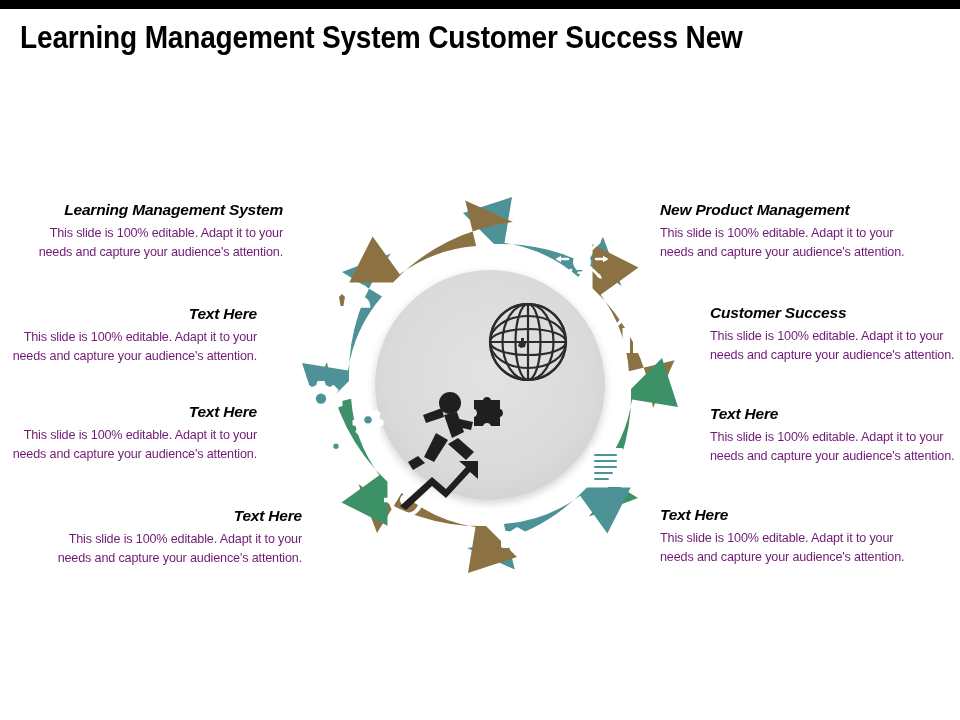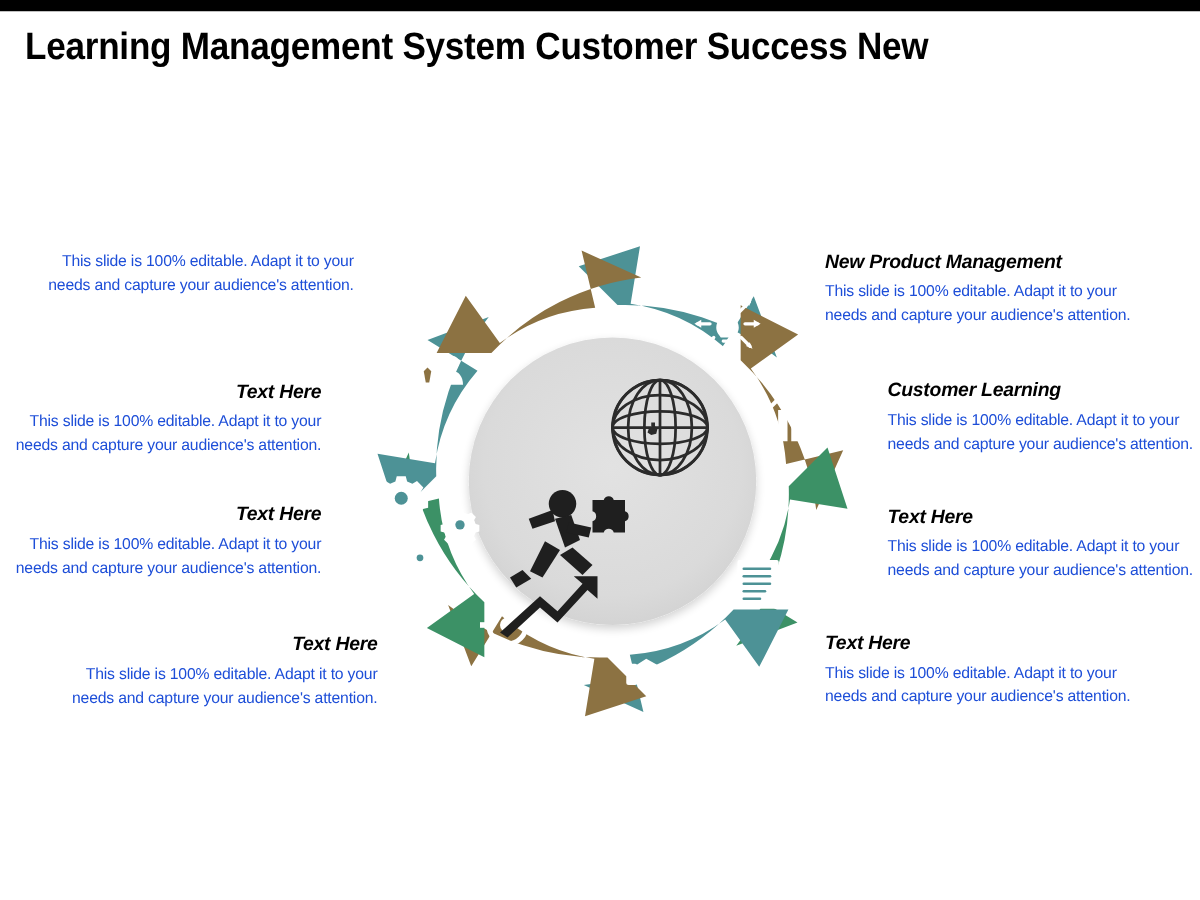--- a/index.html
+++ b/index.html
@@ -62,21 +62,21 @@
     font-size: 15.5px;
     font-weight: bold;
     font-style: italic;
     color: #000000;
     line-height: 19px;
     margin: 0 0 5px 0;
     letter-spacing: -0.2px;
   }
   .txt-body {
     font-size: 12.6px;
-    color: #1d4ed8;
+    color: #701a75;
     line-height: 18.5px;
     margin: 0;
     letter-spacing: -0.15px;
   }
 
   
   #diagram {
     position: absolute;
     left: 280px;
     top: 155px;
@@ -88,20 +88,21 @@
 </head>
 <body>
 
 <div id="slide">
 
   <div id="top-bar"></div>
 
   <div id="slide-title">Learning Management System Customer Success New</div>
 
   <div class="txt-block left" style="left:33px; top:200px;">
+    <div class="txt-head">Learning Management System</div>
     <div class="txt-body">This slide is 100% editable.  Adapt it to your needs and capture your audience's attention.</div>
   </div>
 
   <div class="txt-block left" style="left:7px; top:304px;">
     <div class="txt-head">Text Here</div>
     <div class="txt-body">This slide is 100% editable.  Adapt it to your needs and capture your audience's attention.</div>
   </div>
 
   <div class="txt-block left" style="left:7px; top:402px;">
     <div class="txt-head">Text Here</div>
@@ -112,21 +113,21 @@
     <div class="txt-head">Text Here</div>
     <div class="txt-body">This slide is 100% editable.  Adapt it to your needs and capture your audience's attention.</div>
   </div>
 
   <div class="txt-block right" style="left:660px; top:200px;">
     <div class="txt-head">New Product Management</div>
     <div class="txt-body">This slide is 100% editable.  Adapt it to your needs and capture your audience's attention.</div>
   </div>
 
   <div class="txt-block right" style="left:710px; top:303px;">
-    <div class="txt-head">Customer Learning</div>
+    <div class="txt-head">Customer Success</div>
     <div class="txt-body">This slide is 100% editable.  Adapt it to your needs and capture your audience's attention.</div>
   </div>
 
   <div class="txt-block right" style="left:710px; top:404px;">
     <div class="txt-head">Text Here</div>
     <div class="txt-body">This slide is 100% editable.  Adapt it to your needs and capture your audience's attention.</div>
   </div>
 
   <div class="txt-block right" style="left:660px; top:505px;">
     <div class="txt-head">Text Here</div>

